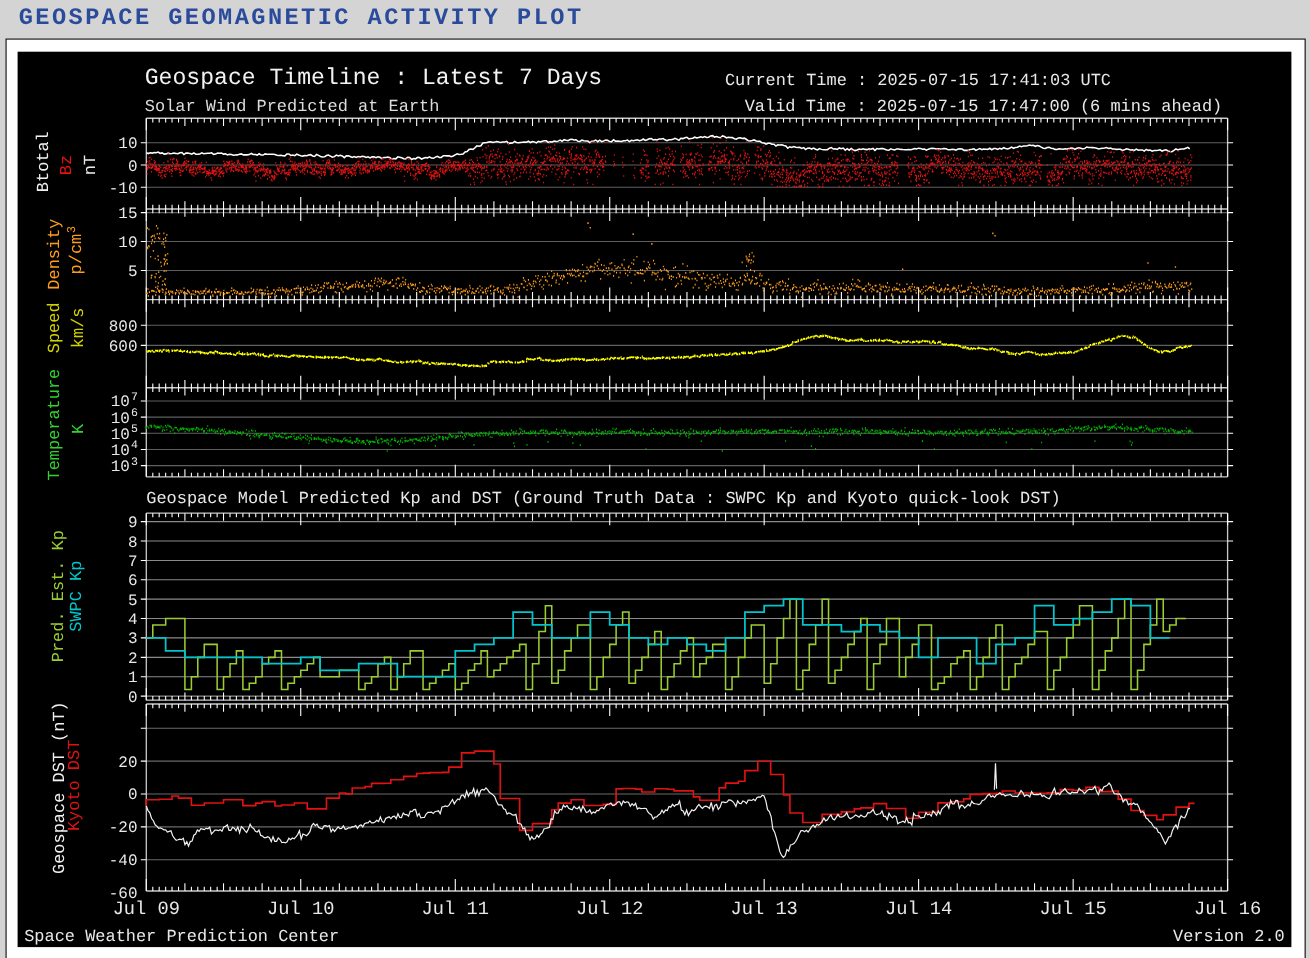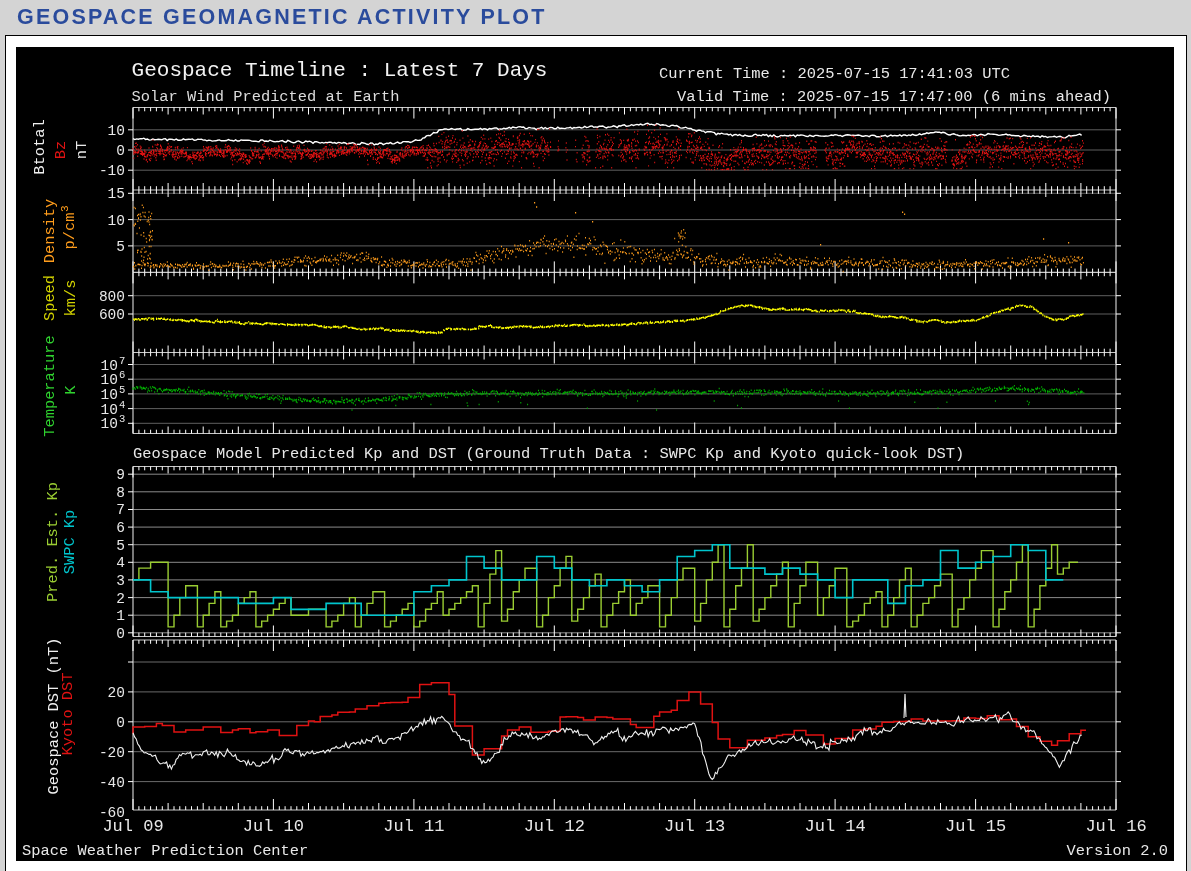--- a/index.html
+++ b/index.html
@@ -1,15 +1,15 @@
 <!DOCTYPE html>
 <html><head><meta charset="utf-8"><title>Geospace Geomagnetic Activity Plot</title>
 <style>
 html,body{margin:0;padding:0;background:#d4d4d4;width:1191px;height:871px;overflow:hidden}
-#hdr{position:absolute;left:17px;top:5px;font-family:Liberation Sans, sans-serif;font-weight:bold;font-size:21.5px;color:#2a4b9c;letter-spacing:2.2px}
+#hdr{position:absolute;left:17px;top:5px;font-family:Liberation Mono, monospace;font-weight:bold;font-size:21.5px;color:#2a4b9c;letter-spacing:2.2px}
 #box{position:absolute;left:5px;top:35px;width:1180px;height:900px;background:#ffffff;border:1px solid #000}
 </style></head>
 <body>
 <div id="hdr">GEOSPACE GEOMAGNETIC ACTIVITY PLOT</div>
 <div id="box">
 <svg width="1158" height="814" viewBox="0 0 1158 814" style="position:absolute;left:10px;top:11px;background:#000">
 <g transform="translate(-16,-47)">
 <path d="M133.0 129.8H1116.0" stroke="#5f5f5f" stroke-width="1" fill="none"></path>
 <path d="M133.0 150.0H1116.0" stroke="#5f5f5f" stroke-width="1" fill="none"></path>
 <path d="M133.0 170.2H1116.0" stroke="#5f5f5f" stroke-width="1" fill="none"></path>

